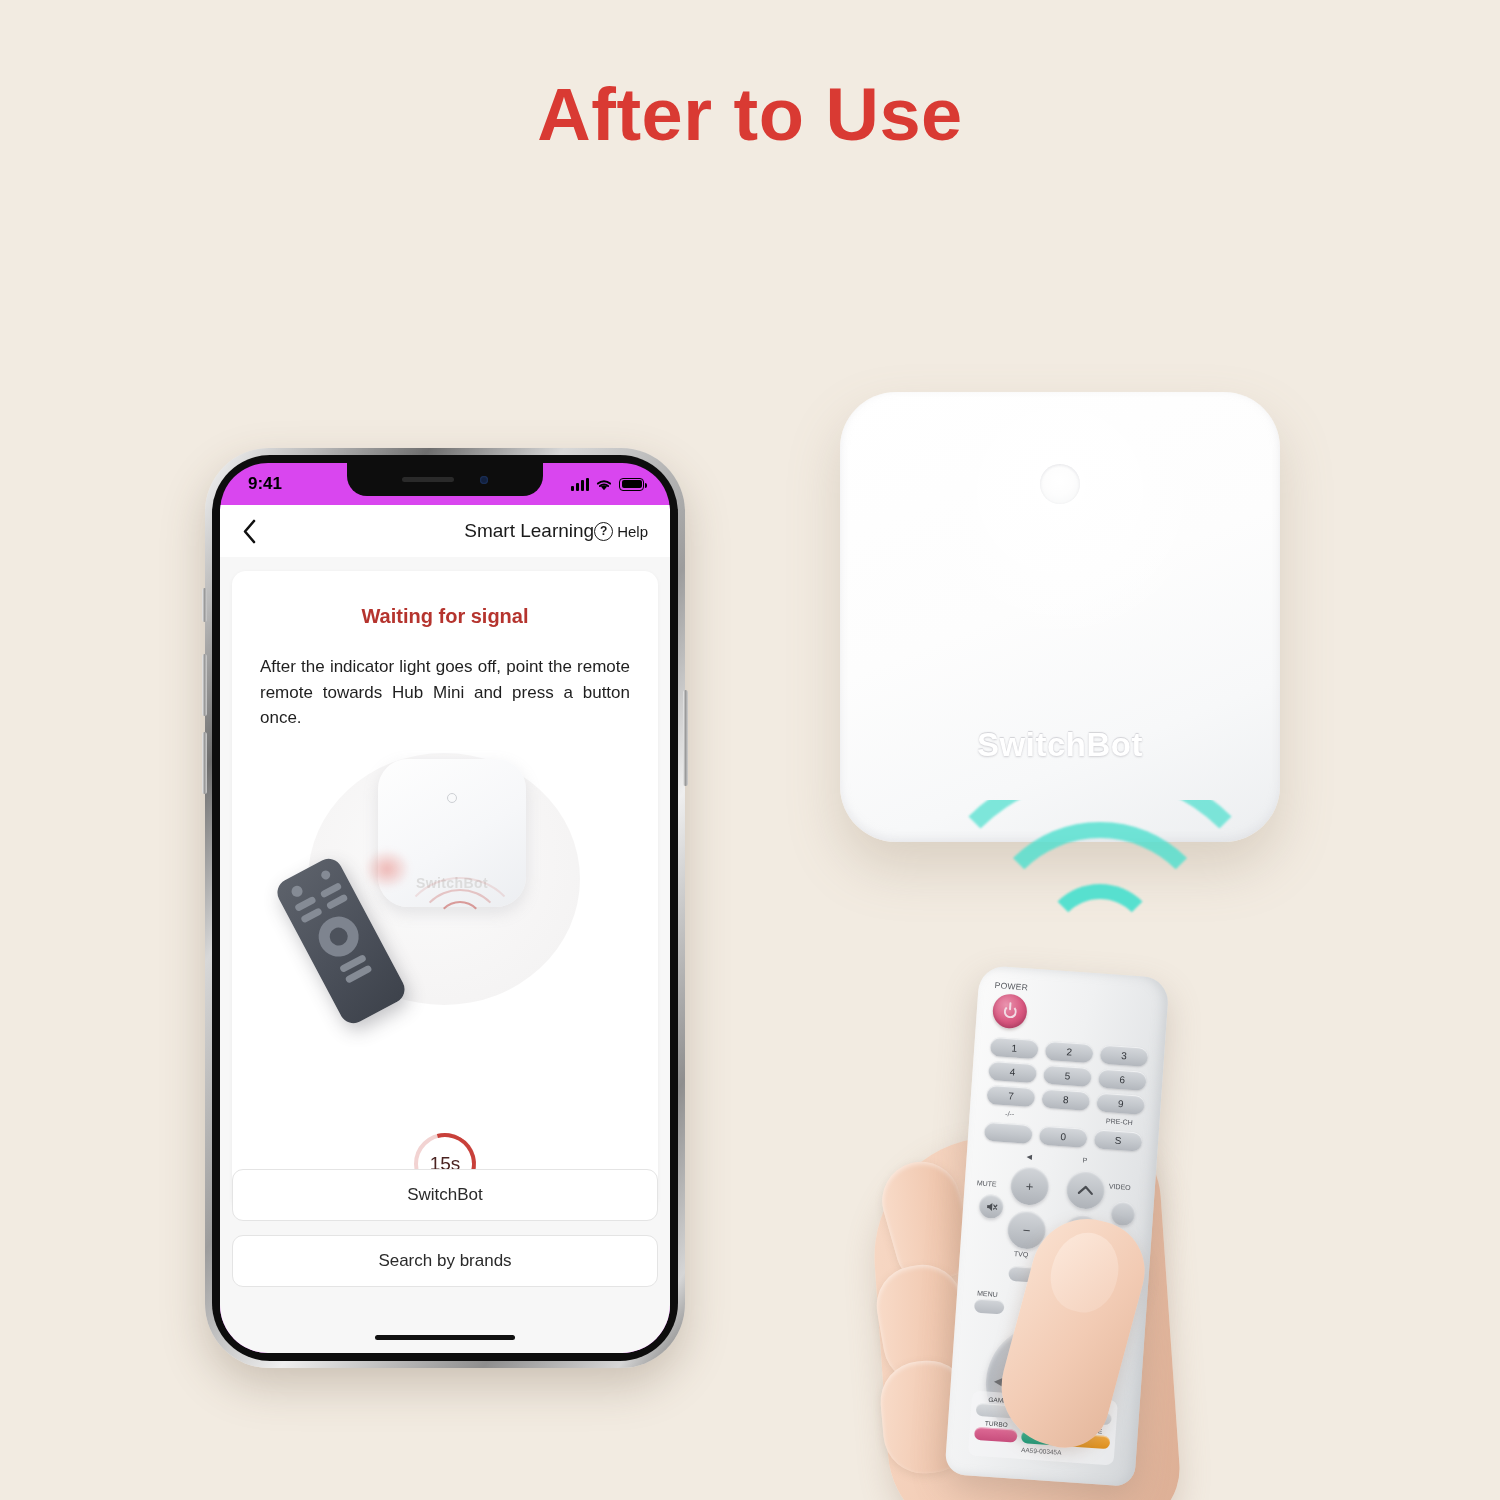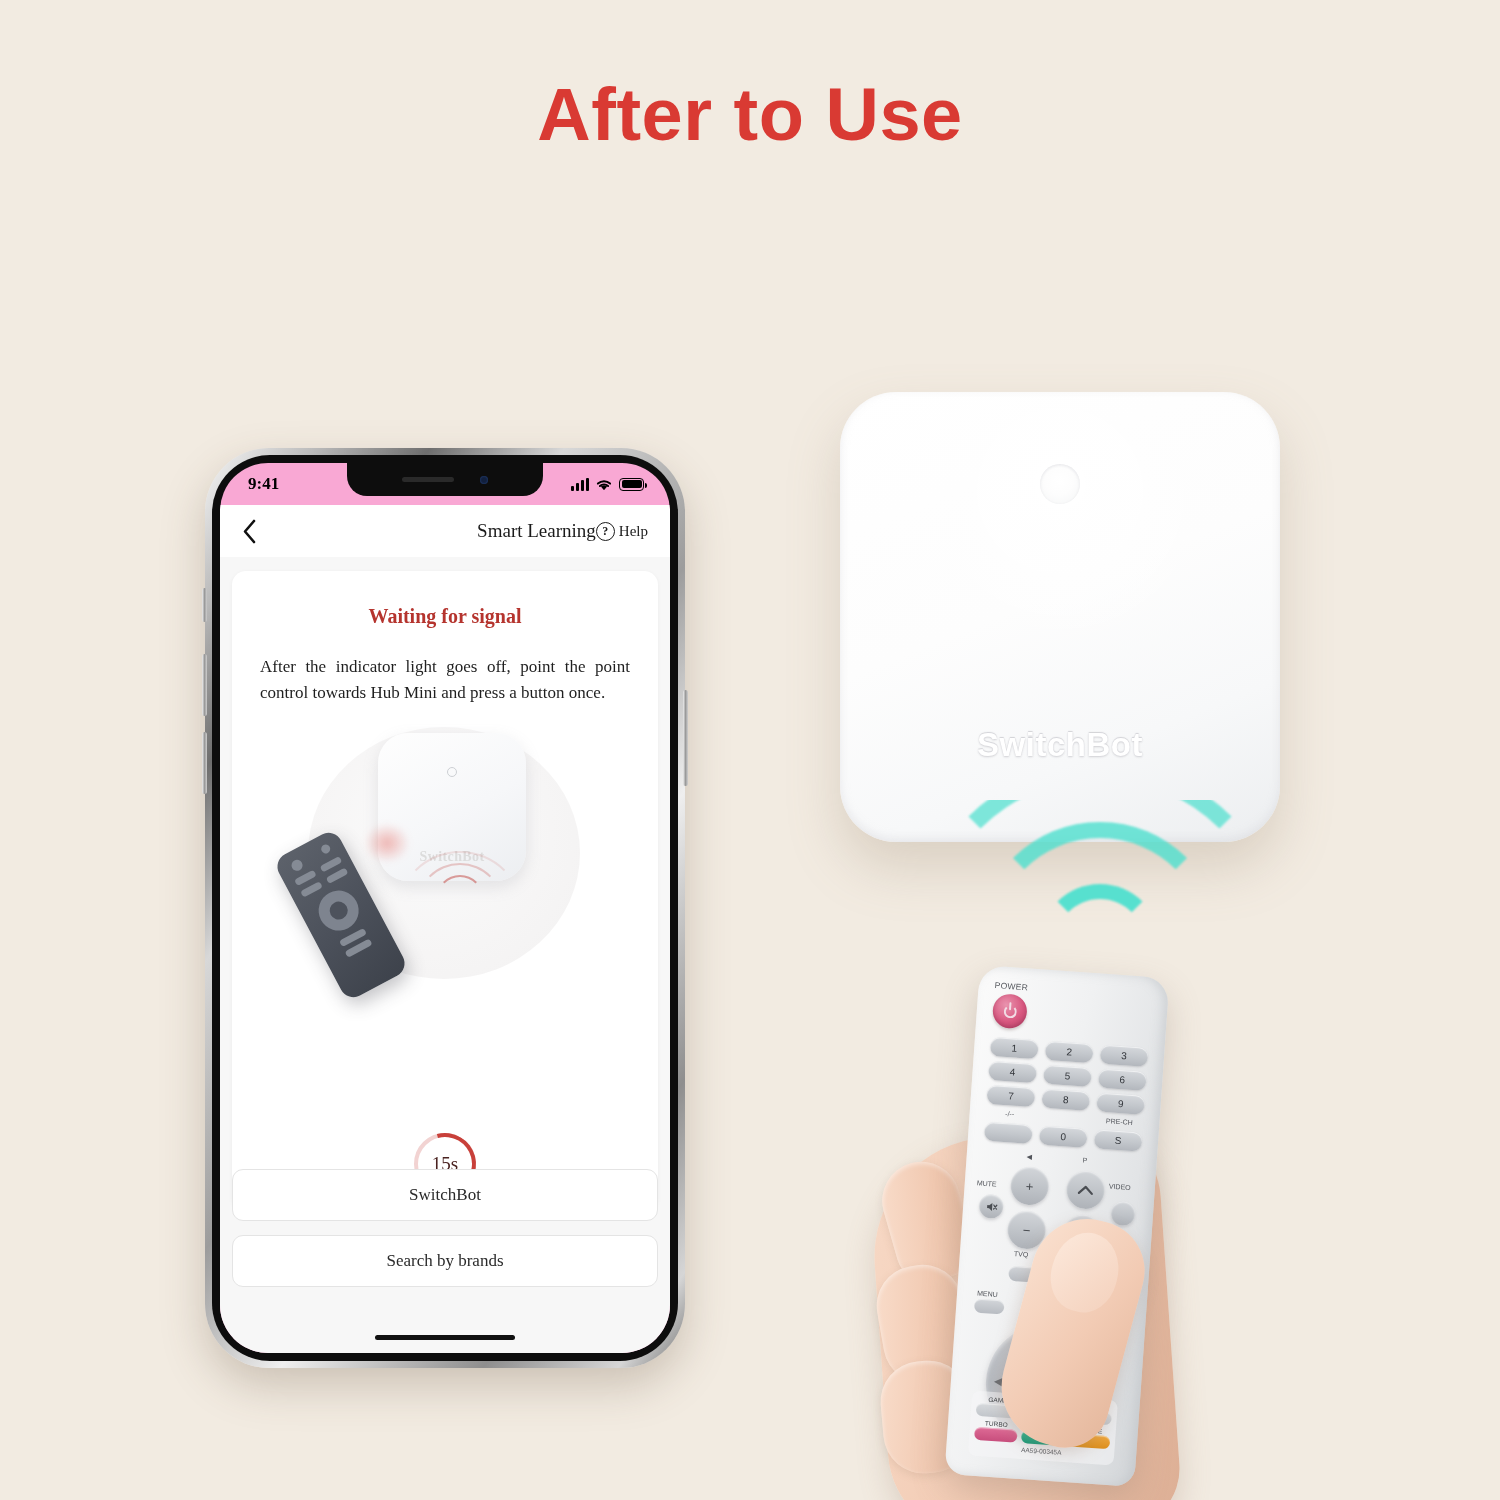--- a/index.html
+++ b/index.html
@@ -44,23 +44,22 @@
   .phone-bezel {
     position: absolute;
     left: 7px; top: 7px; right: 7px; bottom: 7px;
     border-radius: 58px;
     background: #0d0d0d;
   }
   .phone-screen {
     position: absolute;
     left: 15px; top: 15px; right: 15px; bottom: 15px;
     border-radius: 48px;
-    background: #f9a8d4;
+    background: #d946ef;
     overflow: hidden;
-    font-family: Liberation Serif, serif;
   }
   .phone-btn {
     position: absolute;
     background: linear-gradient(90deg,#efefef,#9a9a9a,#cfcfcf);
     border-radius: 3px;
   }
   .btn-mute  { left: -3px; top: 140px;  width: 5px; height: 34px; }
   .btn-volup { left: -3px; top: 206px;  width: 5px; height: 62px; }
   .btn-voldn { left: -3px; top: 284px;  width: 5px; height: 62px; }
   .btn-power { right: -3px; top: 242px; width: 5px; height: 96px; }
@@ -546,21 +545,21 @@
       <span class="nav-title">Smart Learning</span>
       <span class="nav-help">
         <span class="q-circle">?</span>
         <span>Help</span>
       </span>
     </div>
 
     <div class="content">
       <div class="card">
         <div class="card-status">Waiting for signal</div>
-        <div class="card-desc">After the indicator light goes off, point the point control towards Hub Mini and press a button once.</div>
+        <div class="card-desc">After the indicator light goes off, point the remote remote towards Hub Mini and press a button once.</div>
 
         <div class="illus">
           <div class="illus-bg"></div>
 
           <div class="mini-hub">
             <div class="mini-hub-led"></div>
             <div class="mini-hub-logo">SwitchBot</div>
           </div>
 
           <div class="mini-glow"></div>

